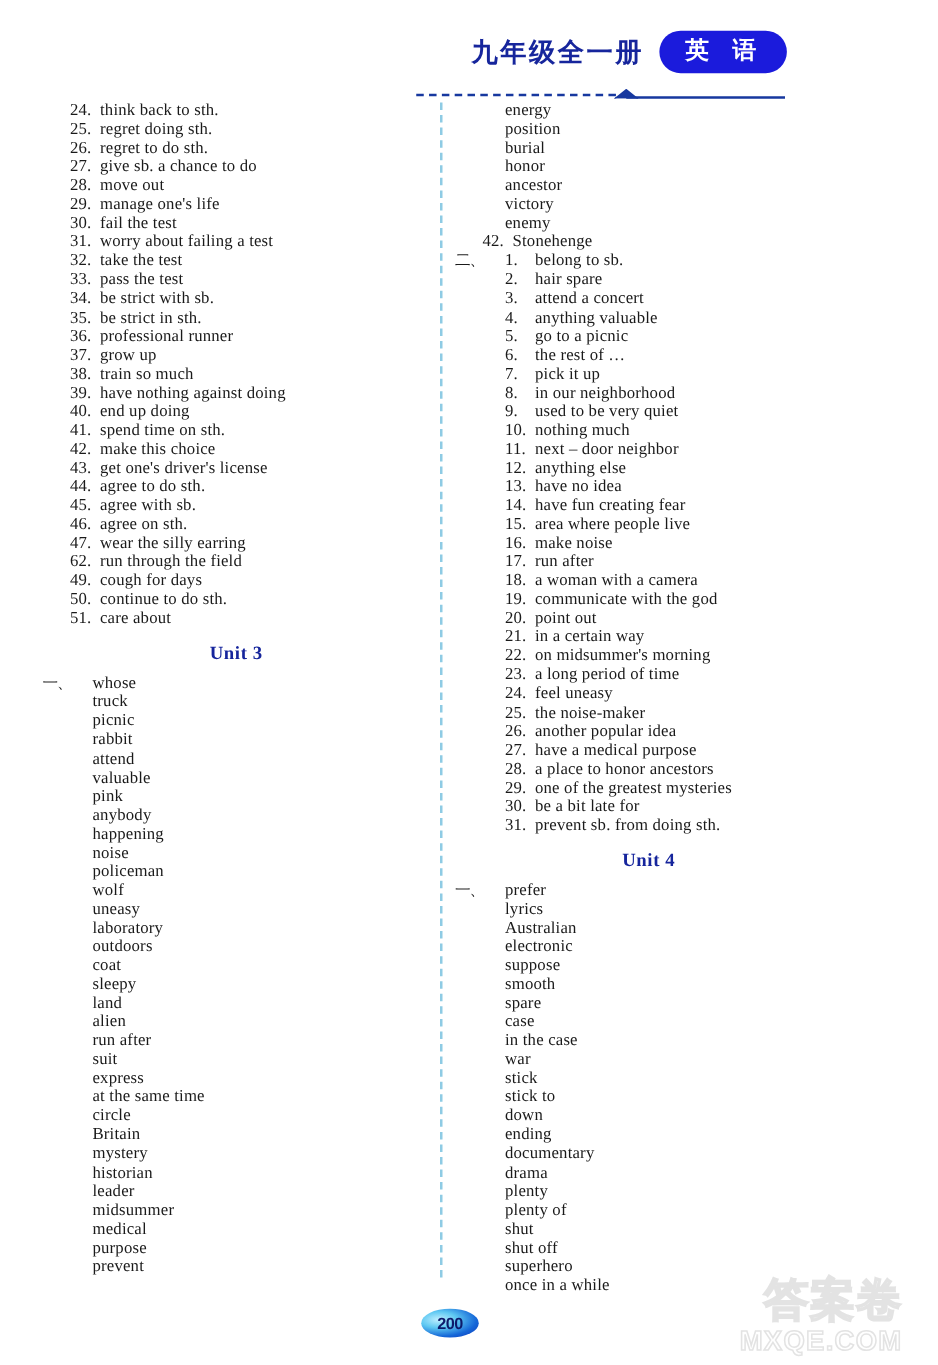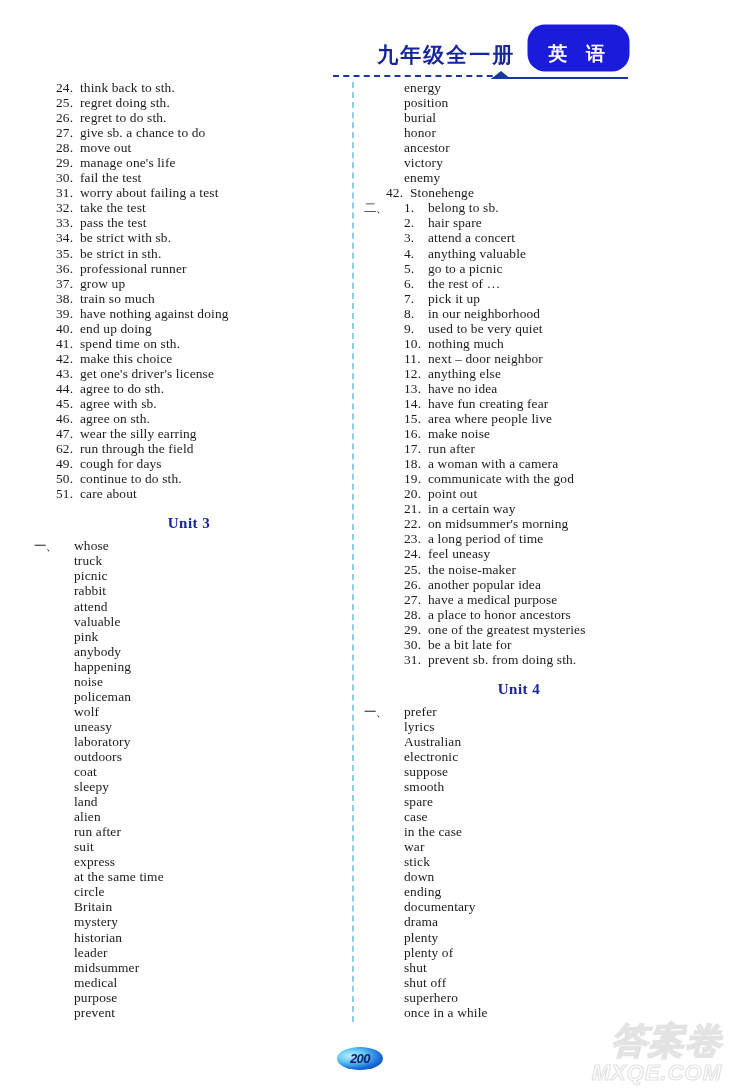--- a/index.html
+++ b/index.html
@@ -42,21 +42,21 @@
     line-height: 1;
     padding-bottom: 4px;
     white-space: nowrap;
   }
   .hdr-badge {
     background: #1b1bdc;
     color: #ffffff;
     font-size: 19px;
     font-weight: 700;
     letter-spacing: 7px;
-    padding: 17px 16px 5px 19px;
+    padding: 4px 16px 5px 19px;
     border-radius: 16px;
     line-height: 1.15;
     white-space: nowrap;
     box-shadow: 0 0 0 1.5px #1b1bdc;
   }
   .hdr-rule {
     position: absolute;
     right: 36px;
     top: 45px;
     width: 295px;
@@ -161,21 +161,20 @@
     padding-right: 34px;
   }
 
   
   #page-footer {
     position: absolute;
     left: 0;
     bottom: 0;
     width: 734px;
     height: 70px;
-    font-style: italic;
   }
   .page-number {
     position: absolute;
     left: 337px;
     bottom: 22px;
     width: 46px;
     height: 23px;
     border-radius: 50%;
     background: radial-gradient(ellipse at 30% 38%, #bfefff 0%, #5ec8f2 32%, #1668d8 66%, #0b2fb4 100%);
     color: #0d1a6b;
@@ -363,20 +362,21 @@
         <li class="entry"><span class="txt">lyrics</span></li>
         <li class="entry"><span class="txt">Australian</span></li>
         <li class="entry"><span class="txt">electronic</span></li>
         <li class="entry"><span class="txt">suppose</span></li>
         <li class="entry"><span class="txt">smooth</span></li>
         <li class="entry"><span class="txt">spare</span></li>
         <li class="entry"><span class="txt">case</span></li>
         <li class="entry"><span class="txt">in the case</span></li>
         <li class="entry"><span class="txt">war</span></li>
         <li class="entry"><span class="txt">stick</span></li>
+        <li class="entry"><span class="txt">stick to</span></li>
         <li class="entry"><span class="txt">down</span></li>
         <li class="entry"><span class="txt">ending</span></li>
         <li class="entry"><span class="txt">documentary</span></li>
         <li class="entry"><span class="txt">drama</span></li>
         <li class="entry"><span class="txt">plenty</span></li>
         <li class="entry"><span class="txt">plenty of</span></li>
         <li class="entry"><span class="txt">shut</span></li>
         <li class="entry"><span class="txt">shut off</span></li>
         <li class="entry"><span class="txt">superhero</span></li>
         <li class="entry"><span class="txt">once in a while</span></li>

